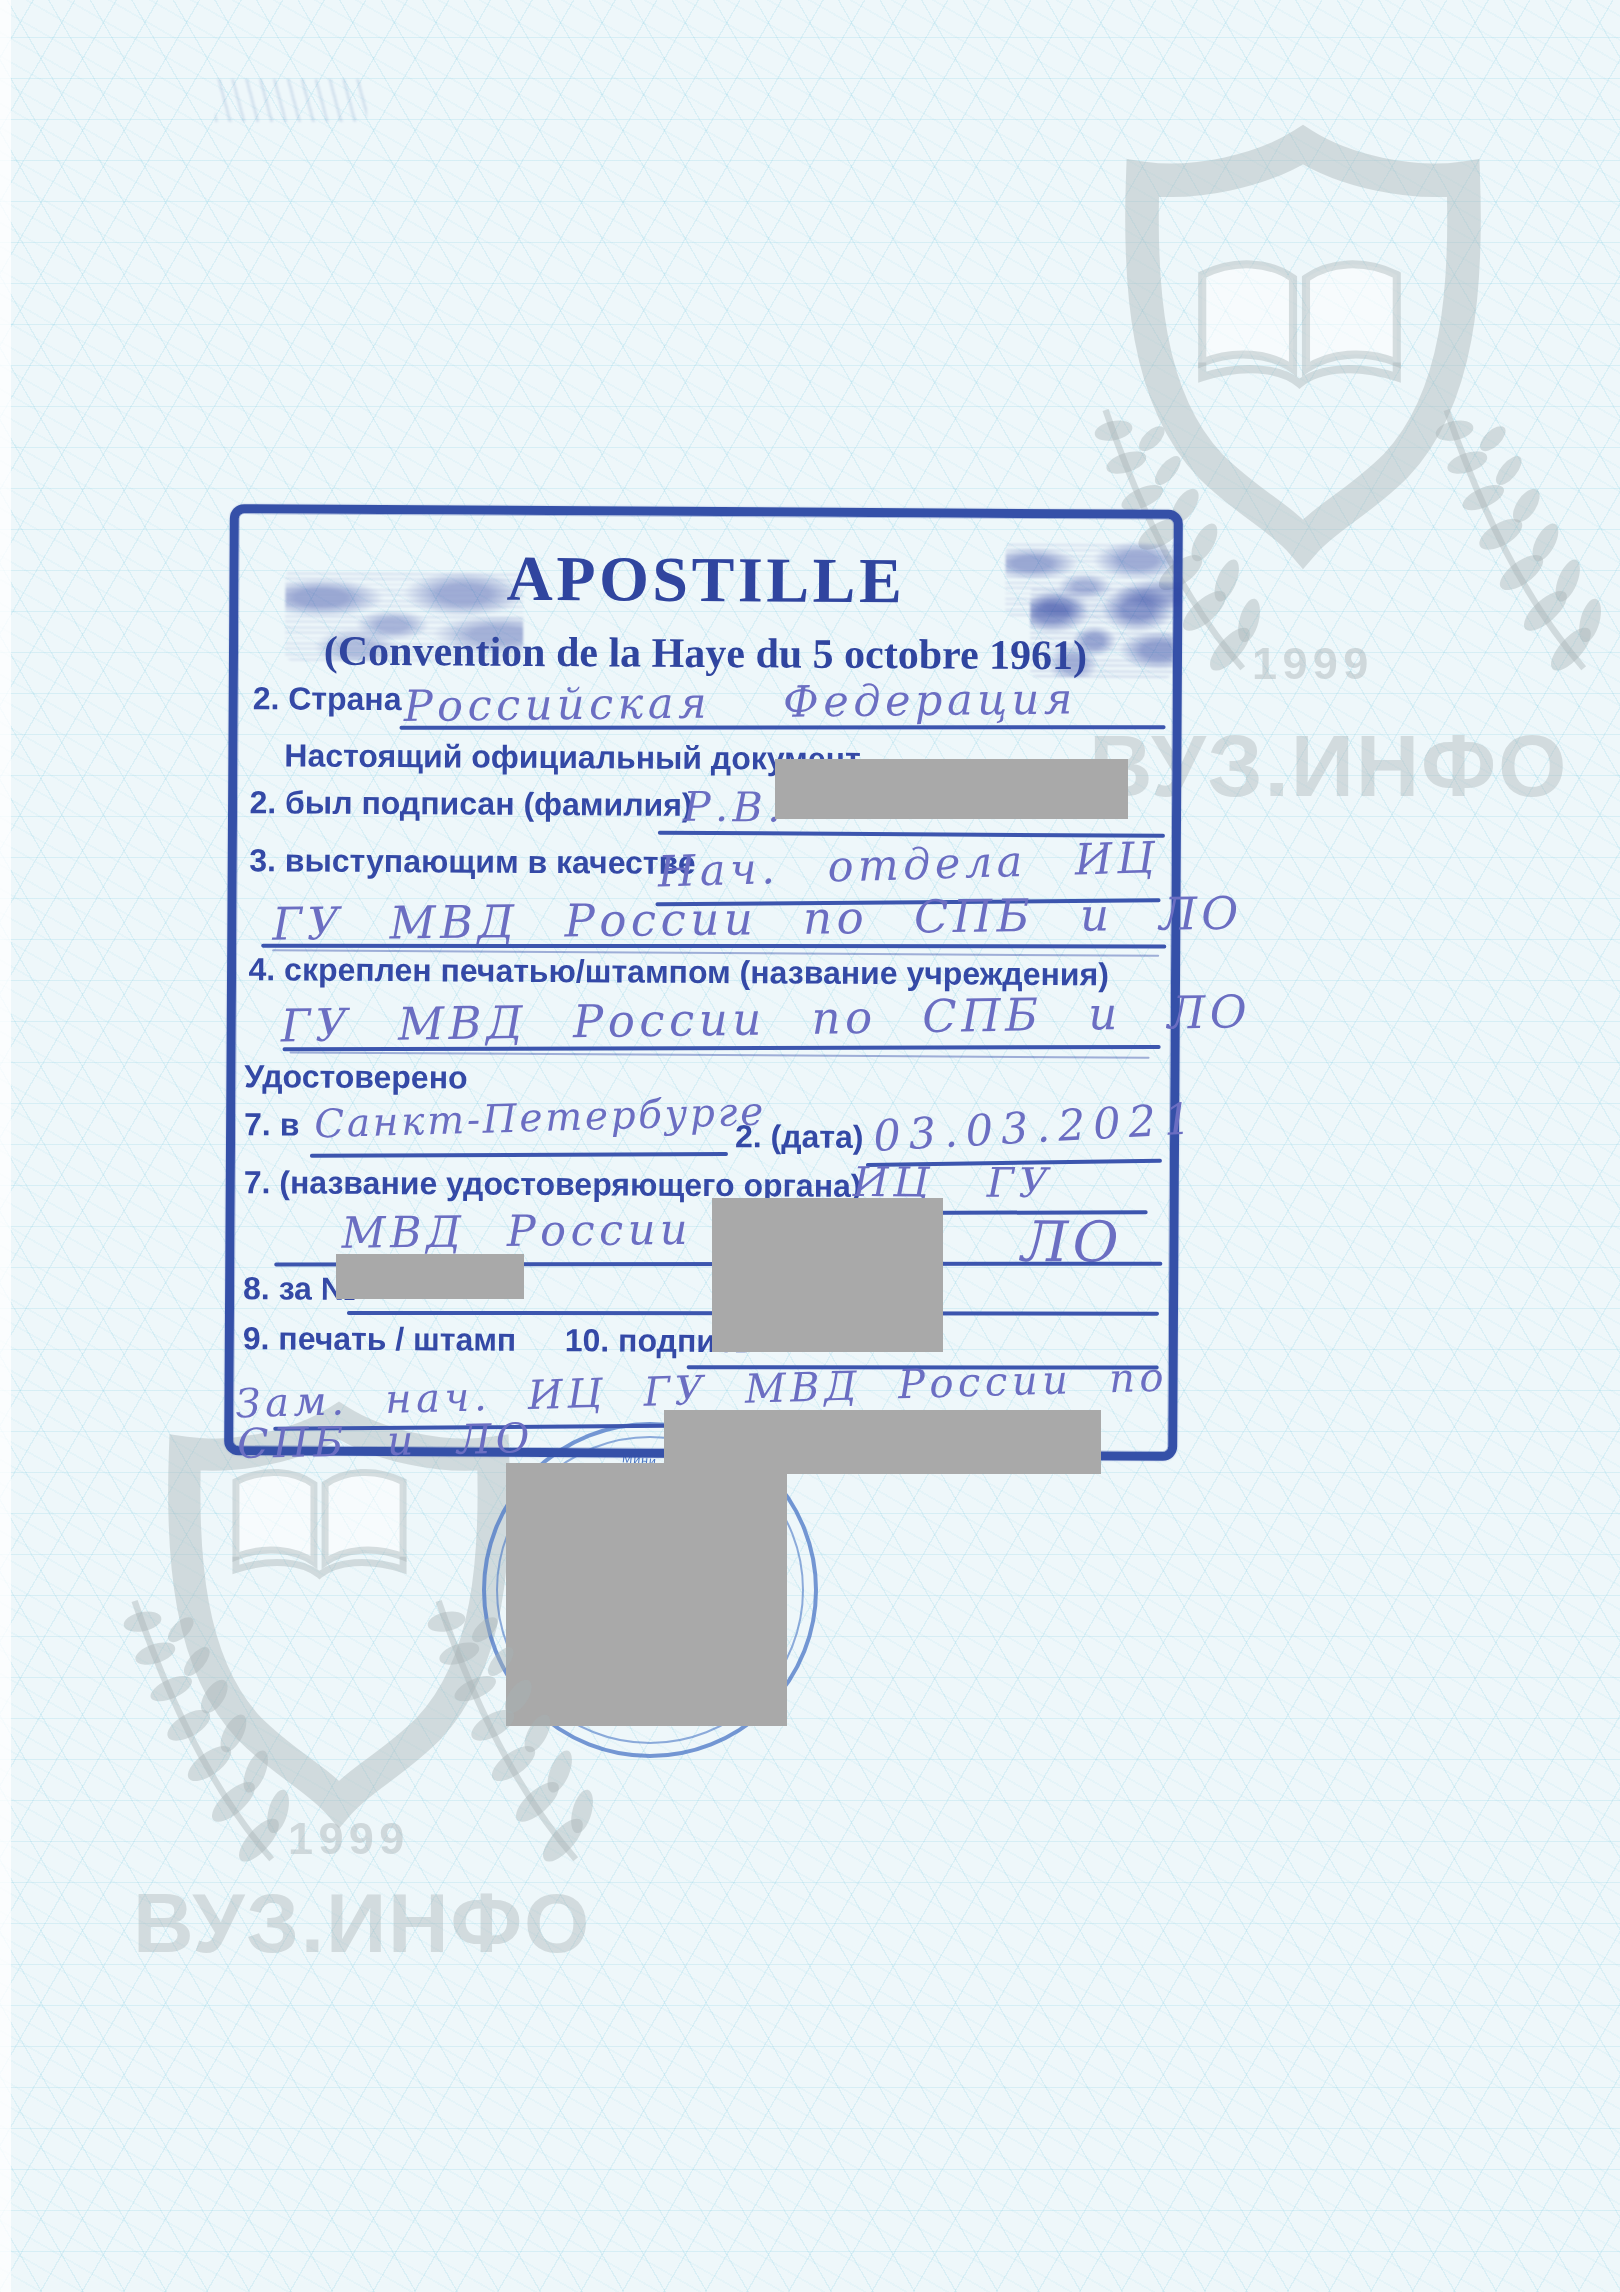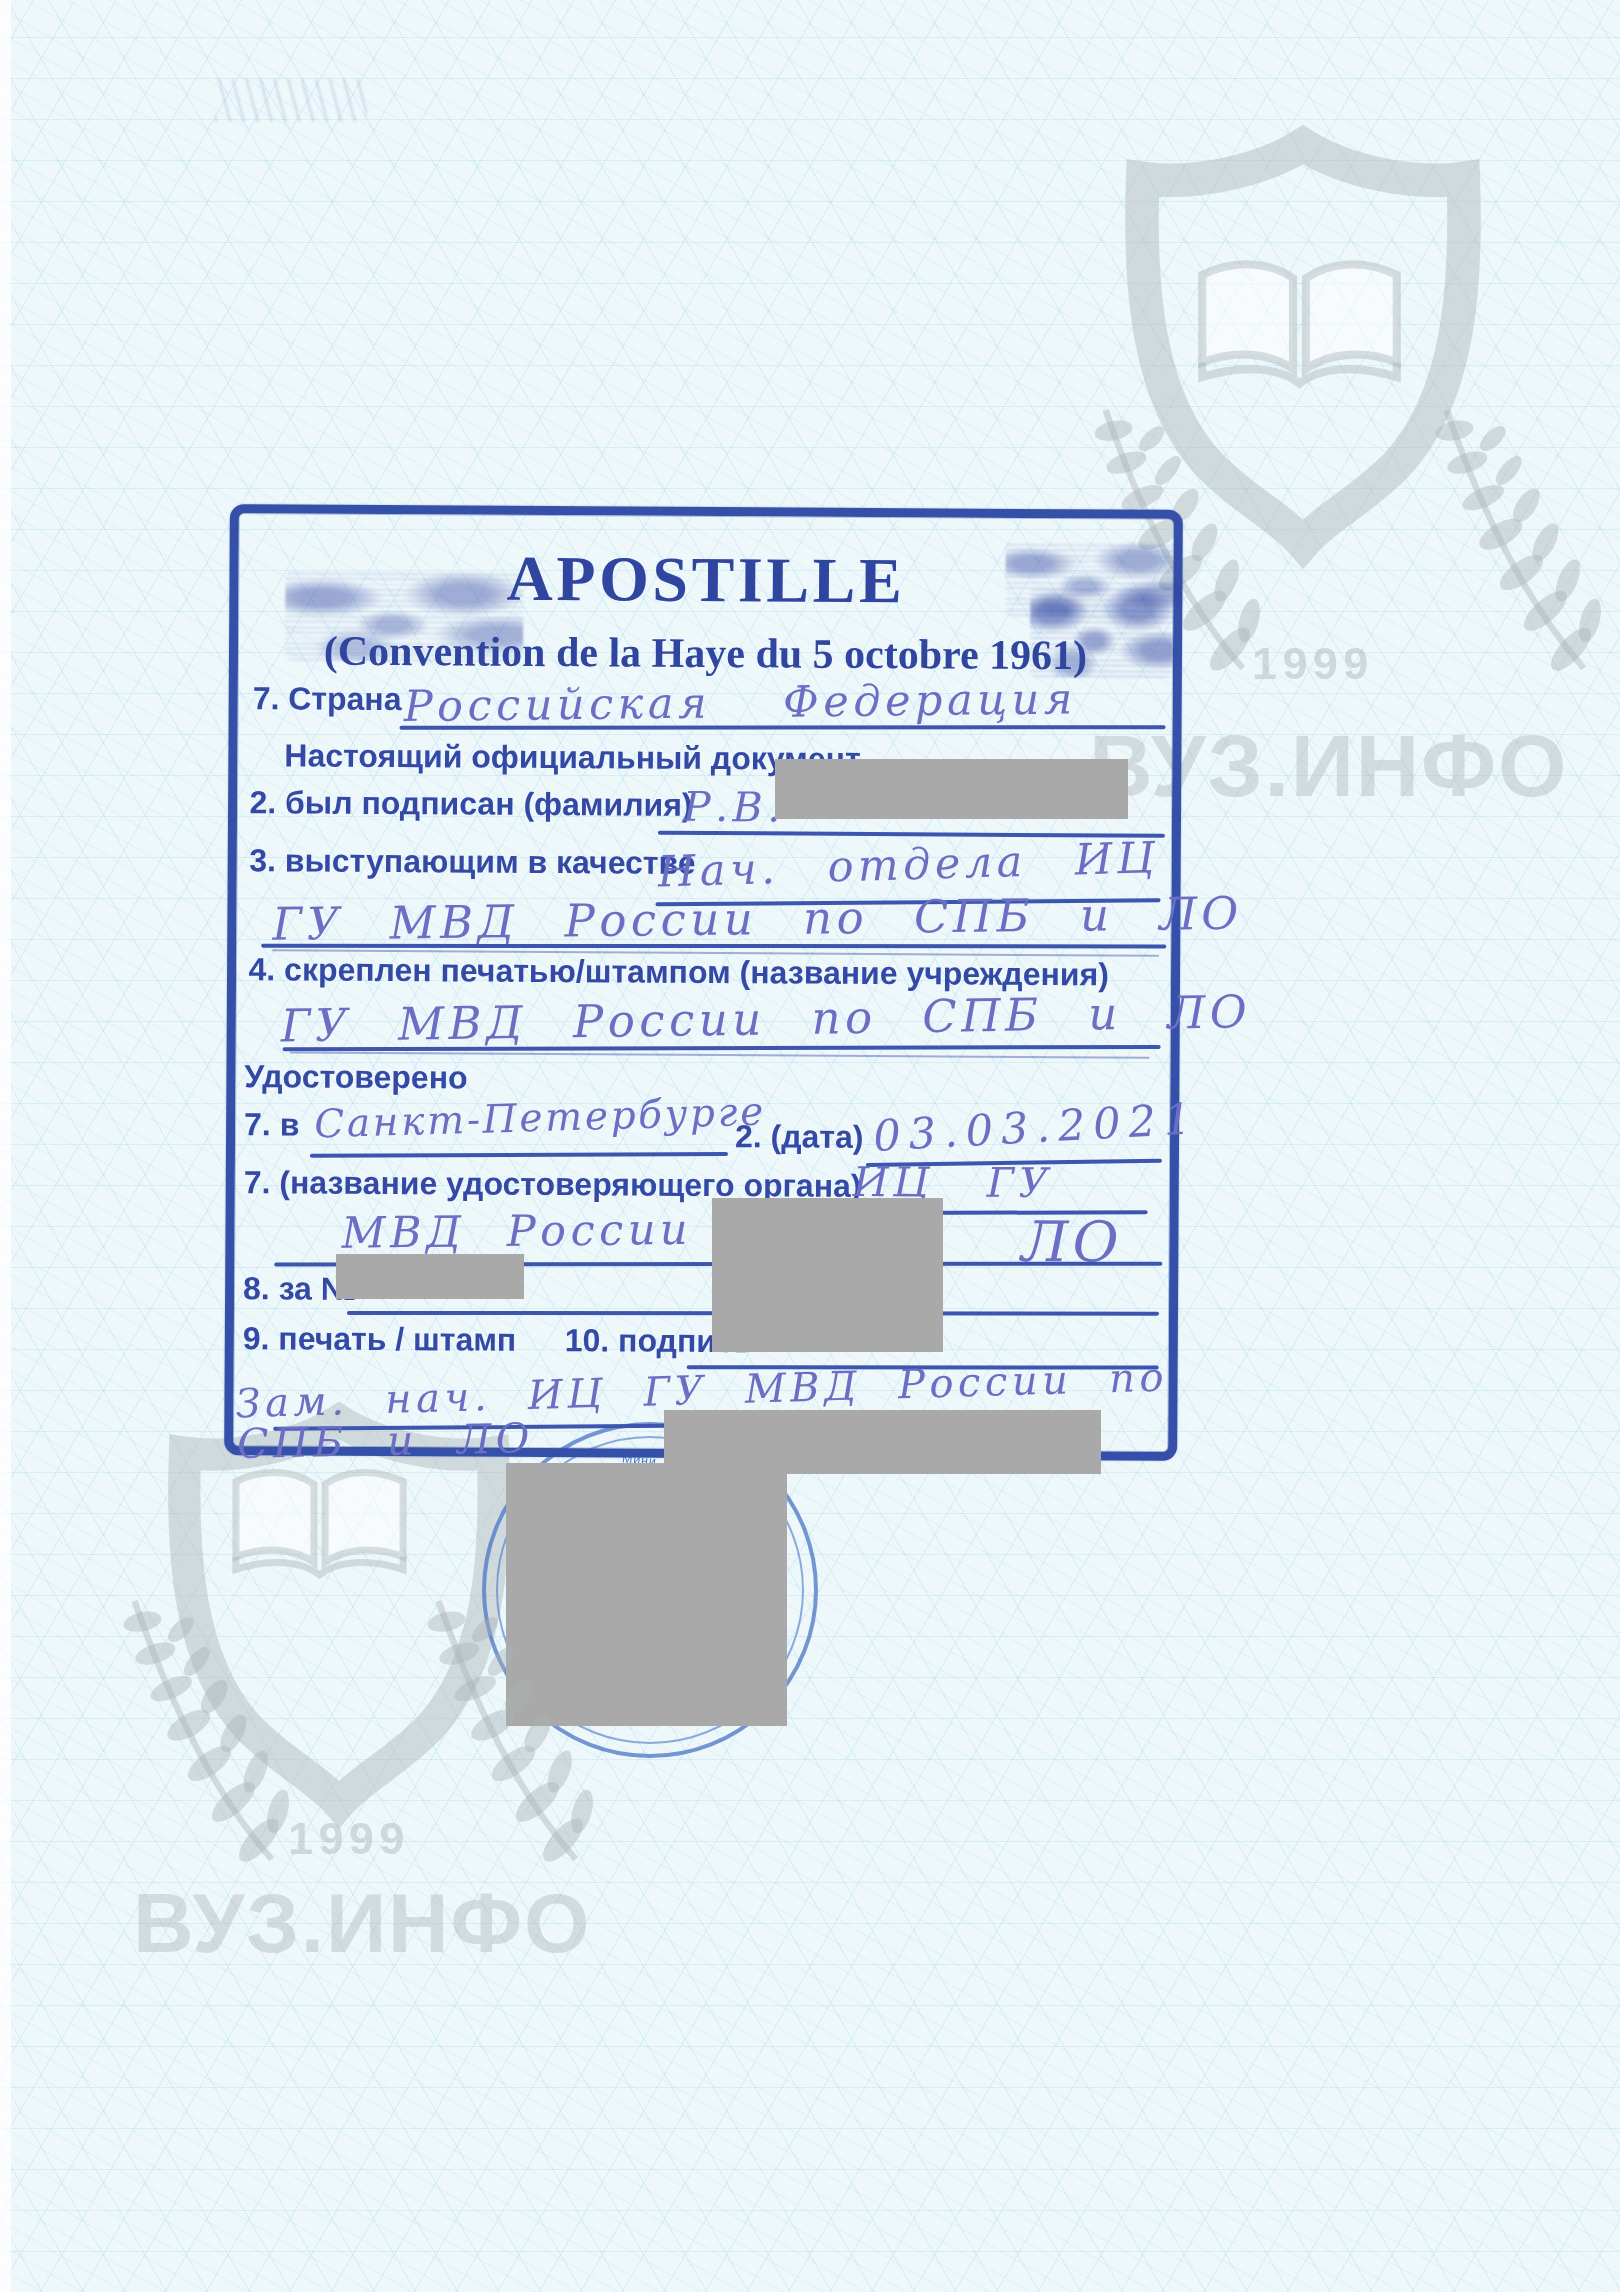--- a/index.html
+++ b/index.html
@@ -150,21 +150,21 @@
   </div>
 
   <div class="stamp">
     <div class="smudge" style="left:47px;top:57px;width:238px;height:90px;"></div>
     <div class="smudge" style="left:767px;top:23px;width:176px;height:75px;"></div>
     <div class="smudge" style="left:792px;top:68px;width:143px;height:91px;opacity:.62;"></div>
 
     <div class="title">APOSTILLE</div>
     <div class="subtitle">(Convention de la Haye du 5 octobre 1961)</div>
 
-    <div class="label" style="left:15px;top:167px;">7. Страна</div>
+    <div class="label" style="left:15px;top:167px;">2. Страна</div>
     <div class="hand" style="left:166px;top:161px;font-size:43px;word-spacing:54px;transform:rotate(-1deg);">Российская  Федерация</div>
     <div class="line" style="left:162px;top:209px;width:766px;transform:rotate(-.4deg);"></div>
 
     <div class="label" style="left:47px;top:224px;">Настоящий официальный документ</div>
 
     <div class="label" style="left:12.5px;top:271px;">2. был подписан (фамилия)</div>
     <div class="hand" style="left:446px;top:267px;font-size:41px;">Р.В.</div>
     <div class="line" style="left:421px;top:315px;width:507px;"></div>
 
     <div class="label" style="left:12.5px;top:329px;">3. выступающим в качестве</div>

